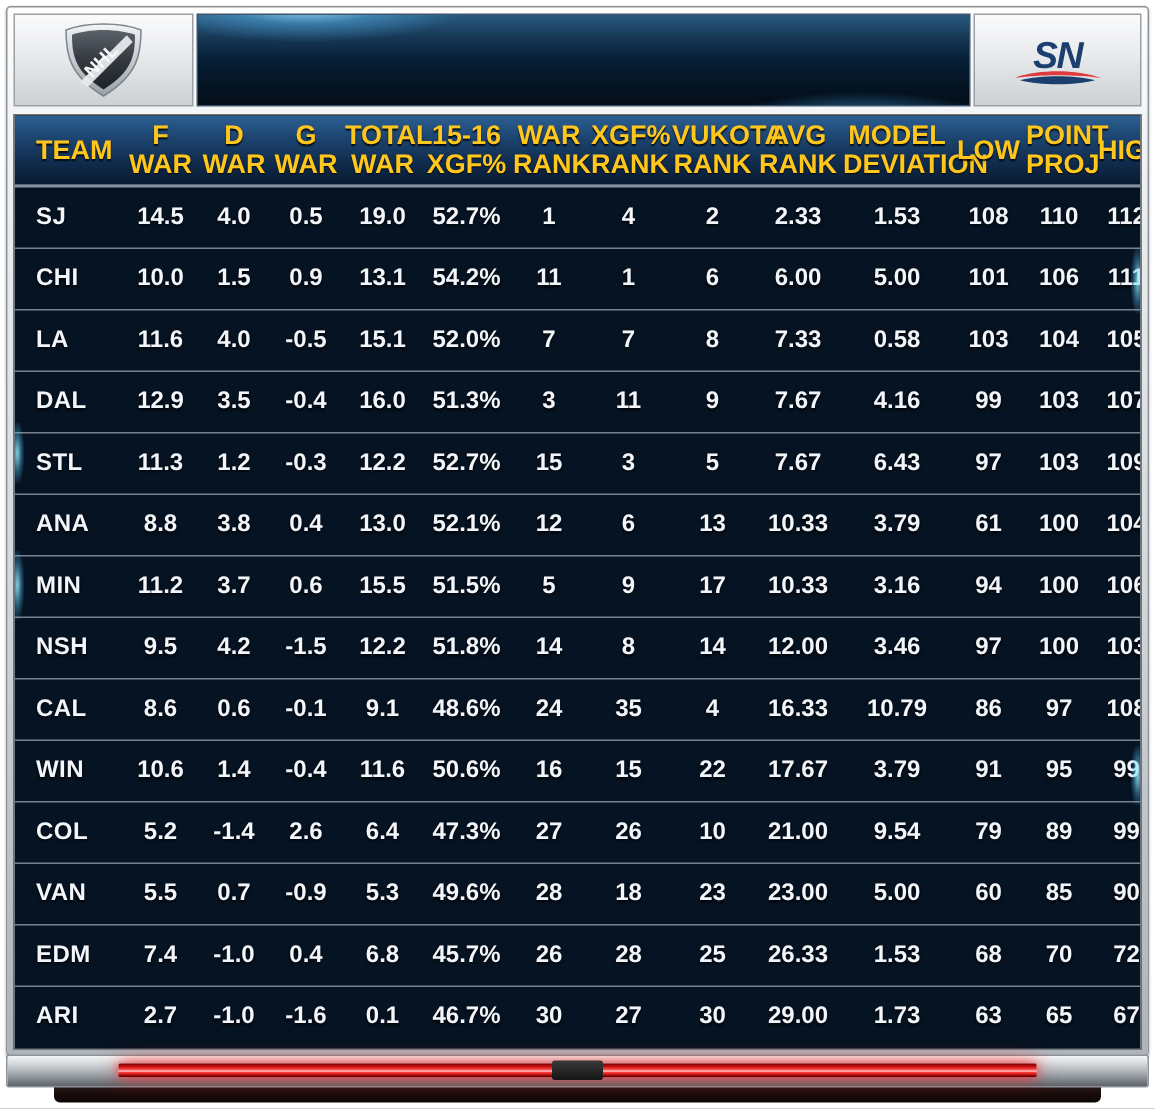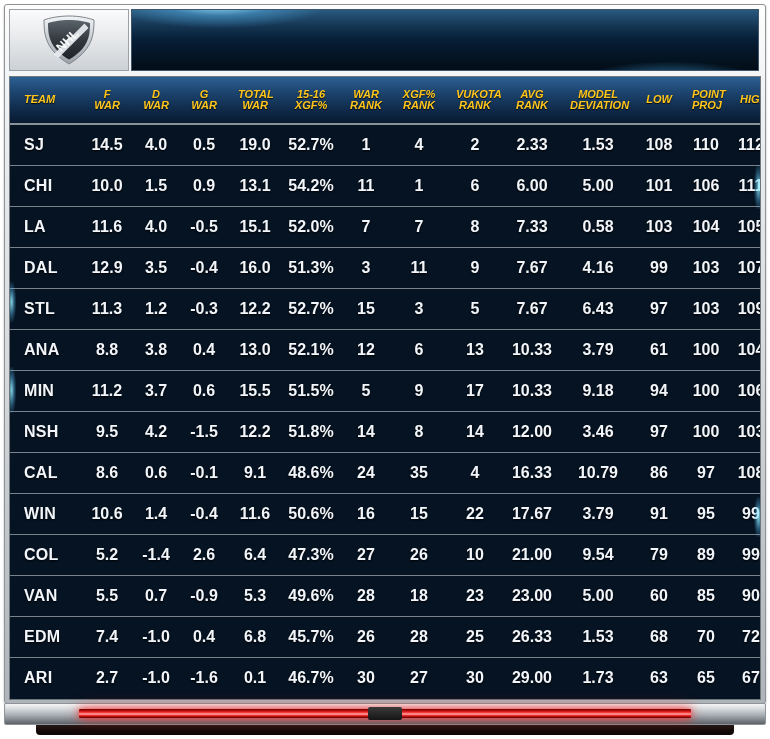--- a/index.html
+++ b/index.html
@@ -148,30 +148,29 @@
     height: 47px;
   }
   thead th {
     background:
       linear-gradient(180deg,
         #2c5f92 0%,
         #1d4570 32%,
         #102c4d 68%,
         #081a30 100%);
     color: #ffc61e;
-    font-size: 11px;
+    font-size: 18px;
     font-weight: bold;
     line-height: 1.03;
     text-align: center;
     vertical-align: middle;
-    padding: 0 10px;
+    padding: 0 2px;
     border-bottom: 2px solid #8a9299;
     text-shadow: 0 1px 1px rgba(0,0,0,.85);
     white-space: pre-line;
-    font-style: italic;
   }
   thead th.col-team {
     text-align: left;
     padding-left: 14px;
   }
 
   
   tbody tr {
     height: 41px;
   }
@@ -302,20 +301,27 @@
         <path d="M30 6 C22 6 13 7.5 9 9.2 C9 22.5 10.8 34 30 45.6 C49.2 34 51 22.5 51 9.2 C47 7.5 38 6 30 6 Z" fill="url(#shInner)"></path>
         <path d="M45.5 9.5 L14.5 40.5 L19.6 43.8 L49.5 14 Z" fill="#e9edf0" opacity="0.92"></path>
         <text x="30" y="30" text-anchor="middle" font-family="Liberation Sans, sans-serif" font-size="12.5" font-weight="bold" fill="#f7f9fa" transform="rotate(-45 30 28)">NHL</text>
       </svg>
     </div>
 
     <div class="title-banner">
       <div class="sheen"></div>
     </div>
 
+    <div class="logo-cell-sn">
+      <svg class="sn-logo" width="74" height="44" viewBox="0 0 74 44">
+        <text x="37" y="27" text-anchor="middle" font-family="Liberation Sans, sans-serif" font-size="25" font-weight="bold" font-style="italic" fill="#1b3f6e" letter-spacing="-1">SN</text>
+        <path d="M8 34 C24 28 50 28 66 34 C50 31.5 24 31.5 8 34 Z" fill="#e03a3e"></path>
+        <path d="M12 35.5 C26 32 48 32 62 35.5 C48 39 26 39 12 35.5 Z" fill="#1b3f6e"></path>
+      </svg>
+    </div>
 
   </div>
 
   <div class="table-wrap">
 
     <div class="edge-glow glow-l1"></div>
     <div class="edge-glow glow-l2"></div>
     <div class="edge-glow glow-r1"></div>
     <div class="edge-glow glow-r2"></div>
 
@@ -466,21 +472,21 @@
             <td class="col-team">MIN</td>
             <td>11.2</td>
             <td>3.7</td>
             <td>0.6</td>
             <td>15.5</td>
             <td>51.5%</td>
             <td>5</td>
             <td>9</td>
             <td>17</td>
             <td>10.33</td>
-            <td>9.18</td>
+            <td>3.16</td>
             <td>94</td>
             <td>100</td>
             <td>106</td>
           </tr>
           <tr>
             <td class="col-team">NSH</td>
             <td>9.5</td>
             <td>4.2</td>
             <td>-1.5</td>
             <td>12.2</td>

